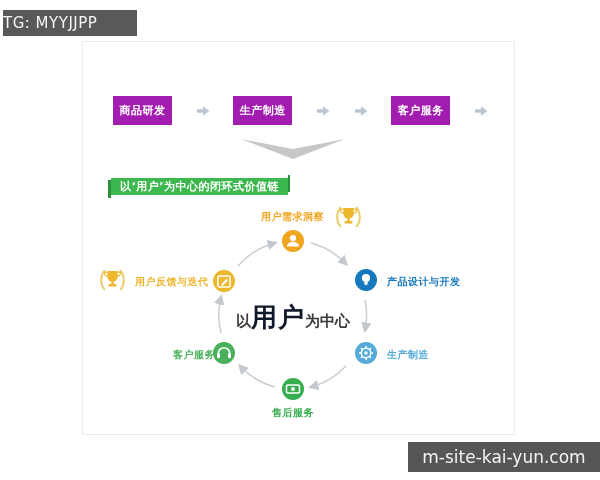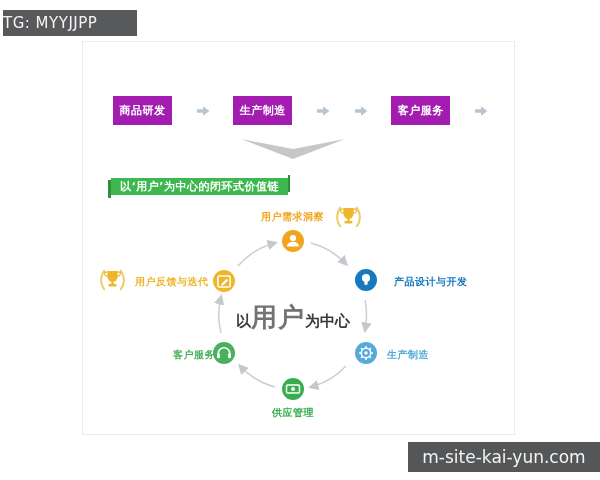--- a/index.html
+++ b/index.html
@@ -24,21 +24,21 @@
   .chain-box{width:59px;height:29px;background:#a21caf;color:#fff;font-size:11px;font-weight:bold;
     display:flex;align-items:center;justify-content:center;letter-spacing:0.5px;flex:none;}
   .chain-arrow{flex:none;}
   .chevron{position:absolute;left:158px;top:97px;}
   .node{position:absolute;width:22px;height:22px;border-radius:50%;display:flex;align-items:center;justify-content:center;}
   .node svg{display:block;}
   .nlabel{position:absolute;font-size:10px;font-weight:bold;letter-spacing:0.5px;white-space:nowrap;}
   .award{position:absolute;}
   .center-label{position:absolute;left:130px;top:258px;width:160px;text-align:center;white-space:nowrap;}
   .center-label .sm{font-size:15px;font-weight:bold;color:#3a3a3a;vertical-align:baseline;}
-  .center-label .big{font-size:26px;font-weight:bold;color:#737373;vertical-align:baseline;letter-spacing:1px;}
+  .center-label .big{font-size:26px;font-weight:bold;color:#0f172a;vertical-align:baseline;letter-spacing:1px;}
   .arcs{position:absolute;left:0;top:0;}
 </style>
 </head>
 <body>
 
 <div class="wm wm-tl">TG: MYYJJPP</div>
 <div class="wm wm-br">m-site-kai-yun.com</div>
 
 <div class="card">
 
@@ -125,23 +125,23 @@
     </svg>
   </div>
   <div class="node" style="left: 130px; top: 228px; background-color: rgb(237, 182, 44);">
     <svg width="22" height="22" viewBox="0 0 22 22">
       <rect x="4.9" y="5.9" width="12.2" height="11.2" rx="1.6" fill="none" stroke="#fff" stroke-width="1.5"></rect>
       <path d="M8.6,13.7 l4.9,-4.9 1.6,1.6 -4.9,4.9 -2.1,0.5 z" fill="#fff"></path>
     </svg>
   </div>
 
   <div class="nlabel" style="left: 178px; top: 168px; color: rgb(240, 165, 31);">用户需求洞察</div>
-  <div class="nlabel" style="left: 304px; top: 233px; color: rgb(22, 120, 190); margin-left: 7px;">产品设计与开发</div>
+  <div class="nlabel" style="left: 304px; top: 233px; color: rgb(22, 120, 190);">产品设计与开发</div>
   <div class="nlabel" style="left: 304px; top: 306px; color: rgb(85, 170, 217);">生产制造</div>
-  <div class="nlabel" style="left: 160px; top: 364px; width: 100px; text-align: center; color: rgb(55, 173, 79);">供应管理</div>
+  <div class="nlabel" style="left: 160px; top: 364px; width: 100px; text-align: center; color: rgb(55, 173, 79);">售后服务</div>
   <div class="nlabel" style="left: 70px; top: 306px; width: 50px; text-align: right; color: rgb(73, 177, 92); margin-left: 12px;">客户服务</div>
   <div class="nlabel" style="left: 52px; top: 233px; color: rgb(237, 182, 44);">用户反馈与迭代</div>
 
   <svg class="award" style="left:250px;top:161px;" width="31" height="27" viewBox="0 0 36 30">
     <path d="M9,4 C3.5,11 3.5,21 9,27" stroke="#e9ce6b" stroke-width="2.4" fill="none"></path>
     <path d="M27,4 C32.5,11 32.5,21 27,27" stroke="#e9ce6b" stroke-width="2.4" fill="none"></path>
     <path d="M12,5 h12 v6.5 a6,6 0 0 1 -12,0 z" fill="#edb62c"></path>
     <path d="M12,6.5 h-3 a3.4,3.4 0 0 0 3.6,4.6" fill="none" stroke="#edb62c" stroke-width="1.5"></path>
     <path d="M24,6.5 h3 a3.4,3.4 0 0 1 -3.6,4.6" fill="none" stroke="#edb62c" stroke-width="1.5"></path>
     <rect x="16.6" y="17" width="2.8" height="3.2" fill="#edb62c"></rect>

